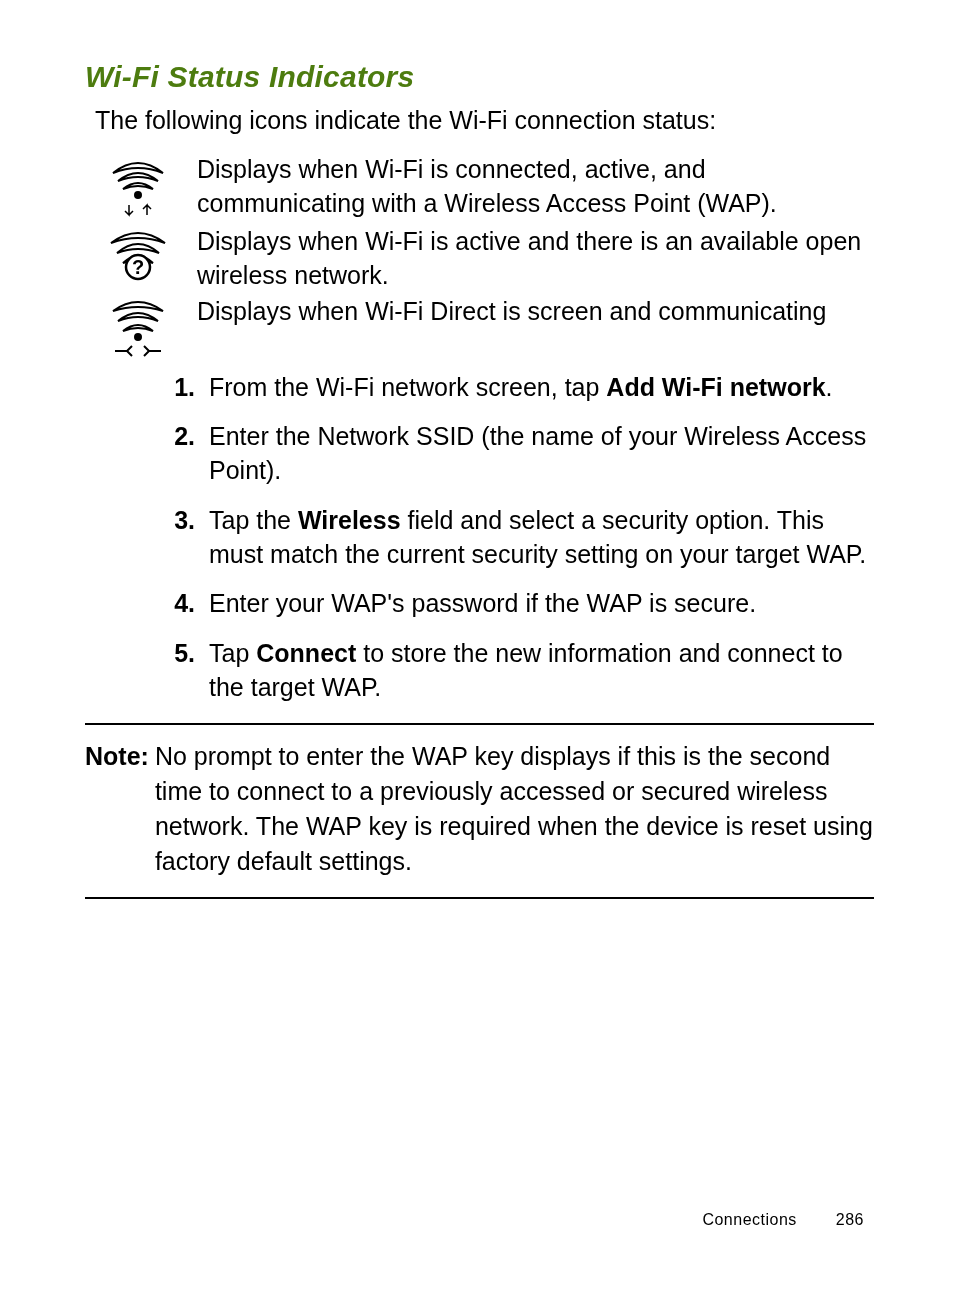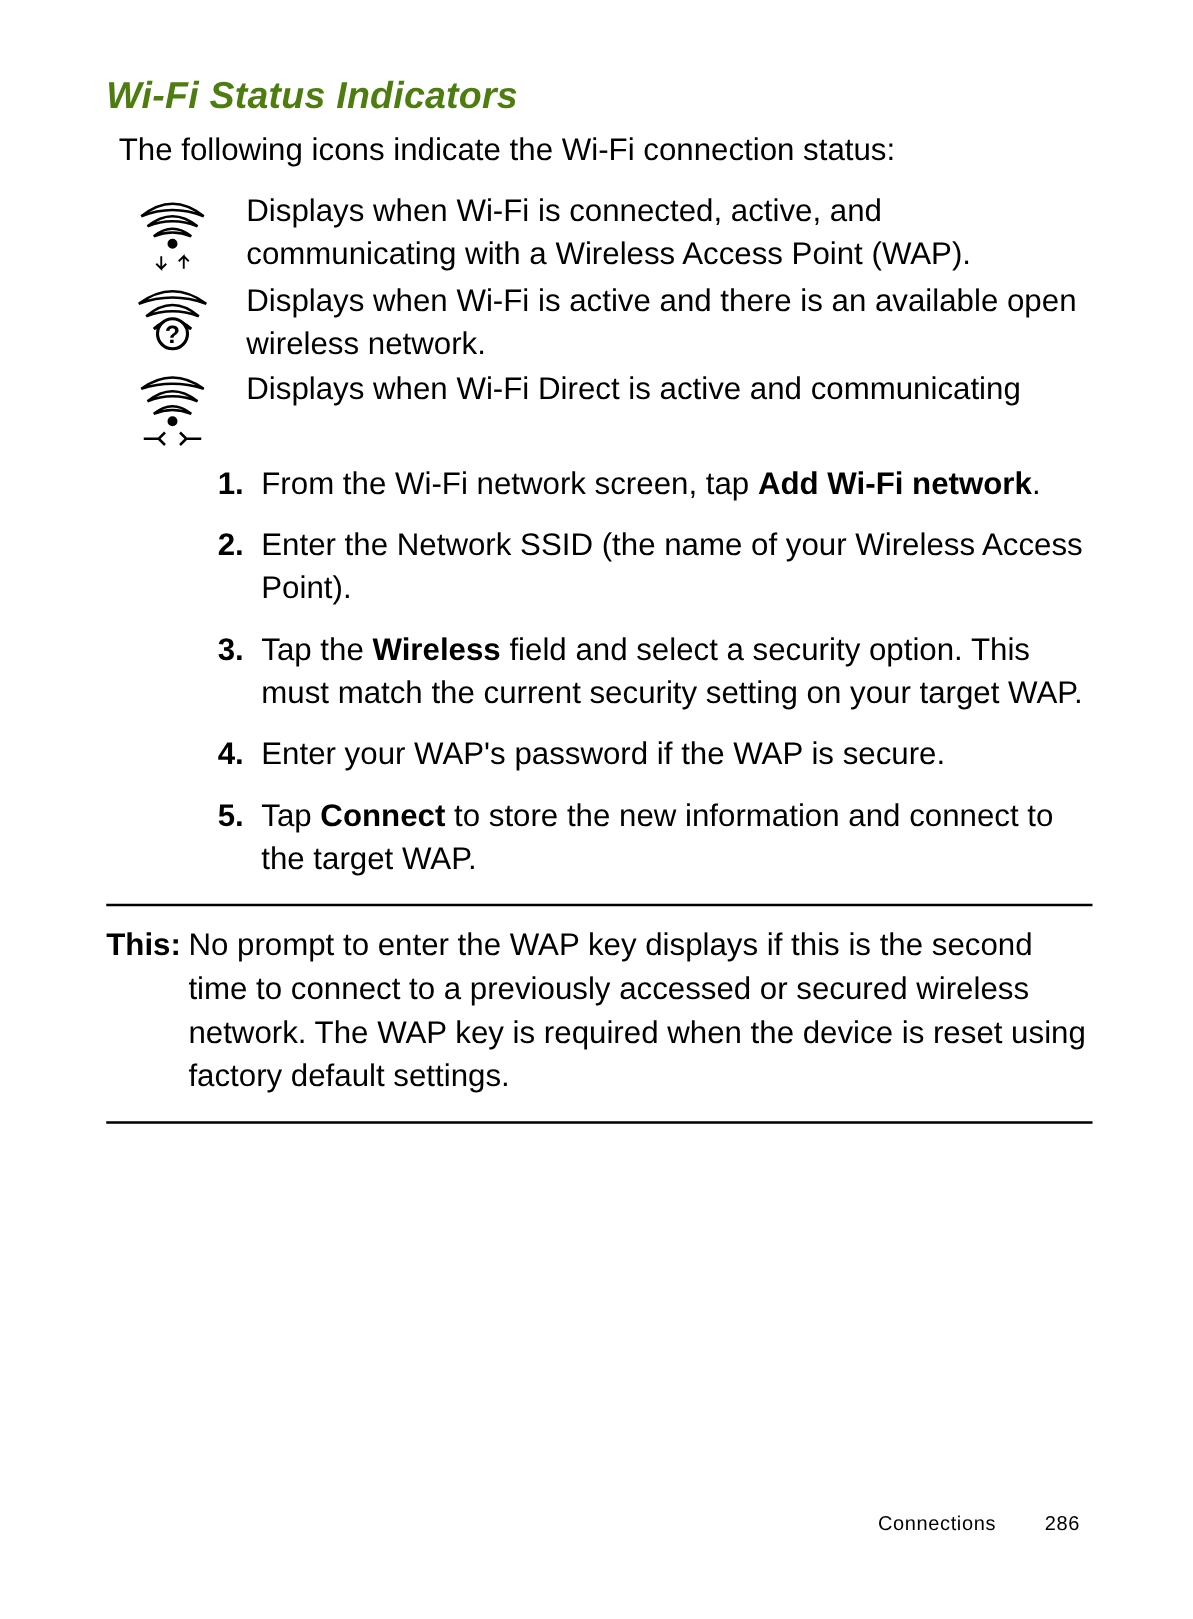--- a/index.html
+++ b/index.html
@@ -146,21 +146,21 @@
           <path d="M15 26 Q35 10 55 26 Q35 18 15 26 Z" fill="#fff"></path>
           <path d="M20 36 Q35 24 50 36 Q35 30 20 36 Z" fill="#fff"></path>
           <circle cx="35" cy="42" r="3" fill="#000"></circle>
         </g>
         <g stroke="#000" fill="none" stroke-width="2">
           <path d="M12 56 h12 l5 -5 m-5 5 l5 5"></path>
           <path d="M58 56 h-12 l-5 -5 m5 5 l-5 5"></path>
         </g>
       </svg>
     </div>
-    <div class="desc">Displays when Wi-Fi Direct is active and communicating</div>
+    <div class="desc">Displays when Wi-Fi Direct is screen and communicating</div>
   </div>
 
 
   <div class="step-list">
     <div class="step">
       <div class="step-num">1.</div>
       <div class="step-text">
         <span>From the Wi-Fi network screen, tap </span><span class="bold">Add Wi-Fi network</span><span>.</span>
       </div>
     </div>
@@ -185,21 +185,21 @@
     <div class="step">
       <div class="step-num">5.</div>
       <div class="step-text">
         <span>Tap </span><span class="bold">Connect</span><span> to store the new information and connect to the target WAP.</span>
       </div>
     </div>
   </div>
 
   <div class="note-block">
     <div class="note-inner">
-      <span class="note-label">This:</span>
+      <span class="note-label">Note:</span>
       <span> No prompt to enter the WAP key displays if this is the second time to connect to a previously accessed or secured wireless network. The WAP key is required when the device is reset using factory default settings.</span>
     </div>
   </div>
 
   <div class="footer">
     <span class="sec">Connections</span>
     <span>286</span>
   </div>
 
 </div>

